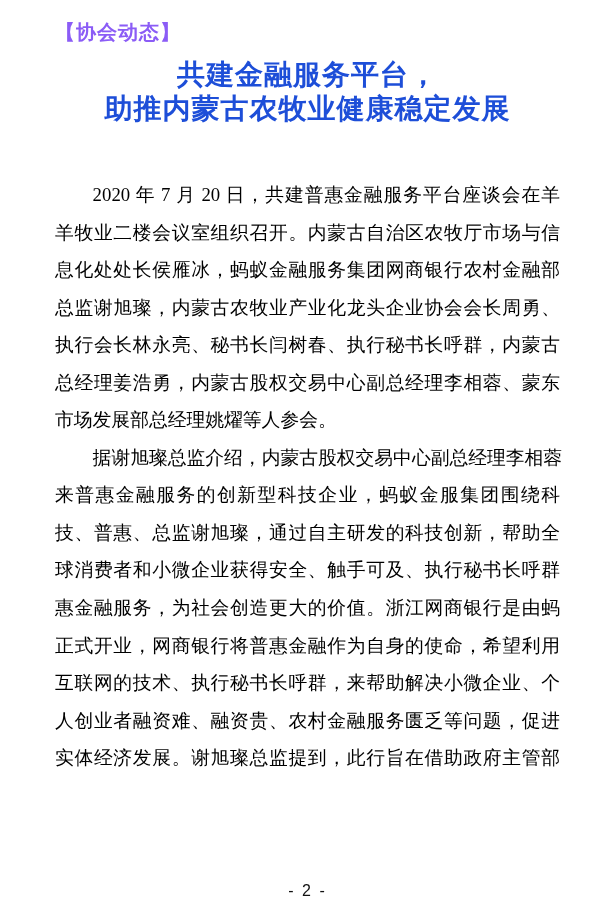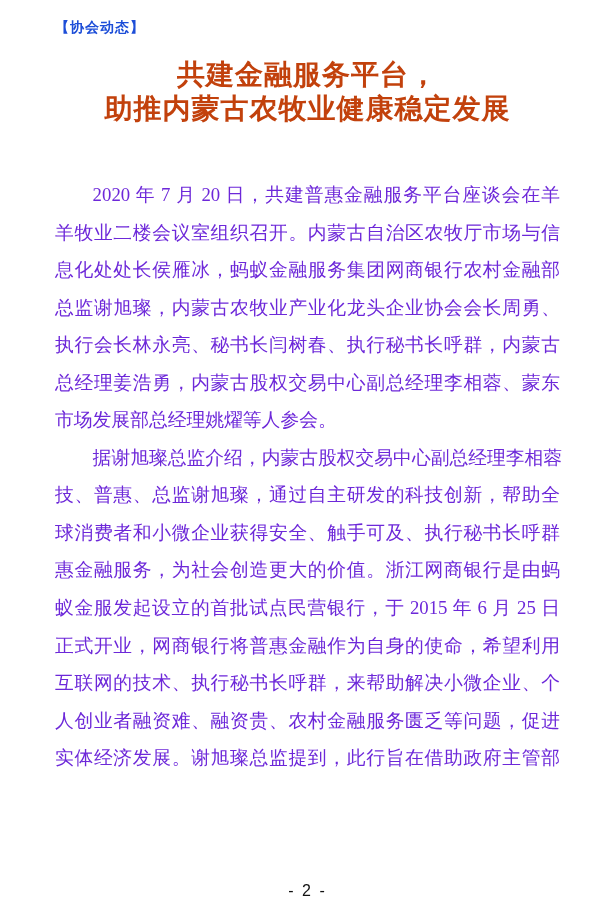--- a/index.html
+++ b/index.html
@@ -13,54 +13,54 @@
     color: #1c1c1c;
     overflow: hidden;
     font-family: "Liberation Serif", "DejaVu Serif", serif;
   }
   .section-tag {
     position: absolute;
     left: 55px;
     top: 19px;
     font-family: Liberation Serif, serif;
     font-weight: 700;
-    font-size: 14px;
+    font-size: 20px;
     letter-spacing: 1px;
-    color: #1d4ed8;
+    color: #8b5cf6;
   }
   .title-block {
     position: absolute;
     left: 0;
     top: 58px;
     width: 615px;
     text-align: center;
   }
   .title-line {
     font-size: 28px;
     font-weight: 700;
     letter-spacing: 1px;
-    color: #c2410c;
+    color: #1d4ed8;
     line-height: 34px;
   }
   .title-line + .title-line {
   }
   .article {
     position: absolute;
     left: 55px;
     top: 176px;
     width: 505px;
   }
   .body-line {
     font-size: 18.8px;
     line-height: 37.55px;
     height: 37.55px;
     white-space: nowrap;
     text-align: justify;
     text-align-last: justify;
-    color: #6d28d9;
+    color: #000000;
   }
   .body-line.indent { text-indent: 2em; }
   .body-line.para-end { text-align-last: left; }
   .page-number {
     position: absolute;
     left: 0;
     top: 882px;
     width: 615px;
     text-align: center;
     font-family: "Liberation Sans", "DejaVu Sans", sans-serif;
@@ -88,24 +88,24 @@
       <div class="body-line">羊牧业二楼会议室组织召开。内蒙古自治区农牧厅市场与信</div>
       <div class="body-line">息化处处长侯雁冰，蚂蚁金融服务集团网商银行农村金融部</div>
       <div class="body-line">总监谢旭璨，内蒙古农牧业产业化龙头企业协会会长周勇、</div>
       <div class="body-line">执行会长林永亮、秘书长闫树春、执行秘书长呼群，内蒙古</div>
       <div class="body-line">总经理姜浩勇，内蒙古股权交易中心副总经理李相蓉、蒙东</div>
       <div class="body-line para-end">市场发展部总经理姚燿等人参会。</div>
     </div>
 
     <div>
       <div class="body-line indent">据谢旭璨总监介绍，内蒙古股权交易中心副总经理李相蓉</div>
+      <div class="body-line">来普惠金融服务的创新型科技企业，蚂蚁金服集团围绕科</div>
       <div class="body-line">技、普惠、总监谢旭璨，通过自主研发的科技创新，帮助全</div>
       <div class="body-line">球消费者和小微企业获得安全、触手可及、执行秘书长呼群</div>
       <div class="body-line">惠金融服务，为社会创造更大的价值。浙江网商银行是由蚂</div>
-      <div class="body-line">蚁金服发起设立的首批试点民营银行，于 2015 年 6 月 25 日</div>
       <div class="body-line">正式开业，网商银行将普惠金融作为自身的使命，希望利用</div>
       <div class="body-line">互联网的技术、执行秘书长呼群，来帮助解决小微企业、个</div>
       <div class="body-line">人创业者融资难、融资贵、农村金融服务匮乏等问题，促进</div>
       <div class="body-line">实体经济发展。谢旭璨总监提到，此行旨在借助政府主管部</div>
     </div>
 
   </div>
 
   <div class="page-number">- 2 -</div>
 

